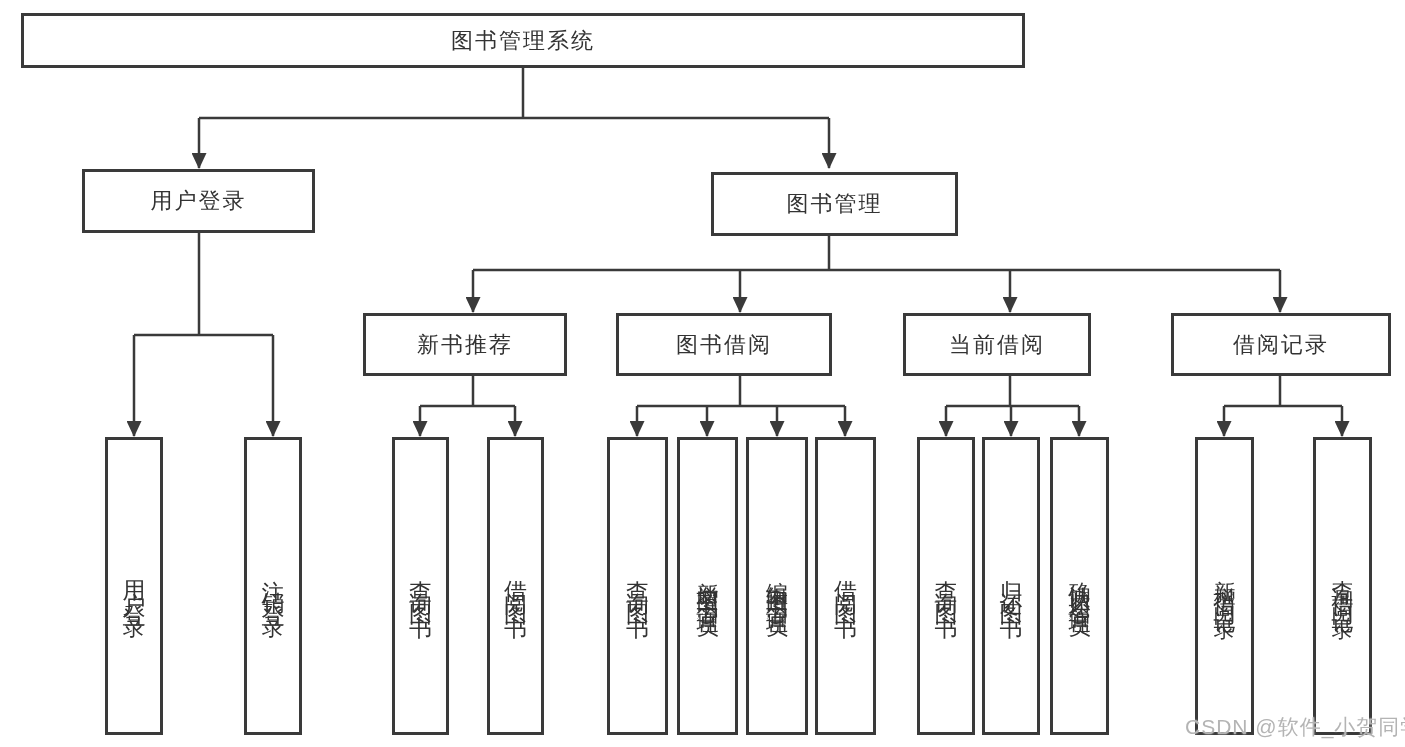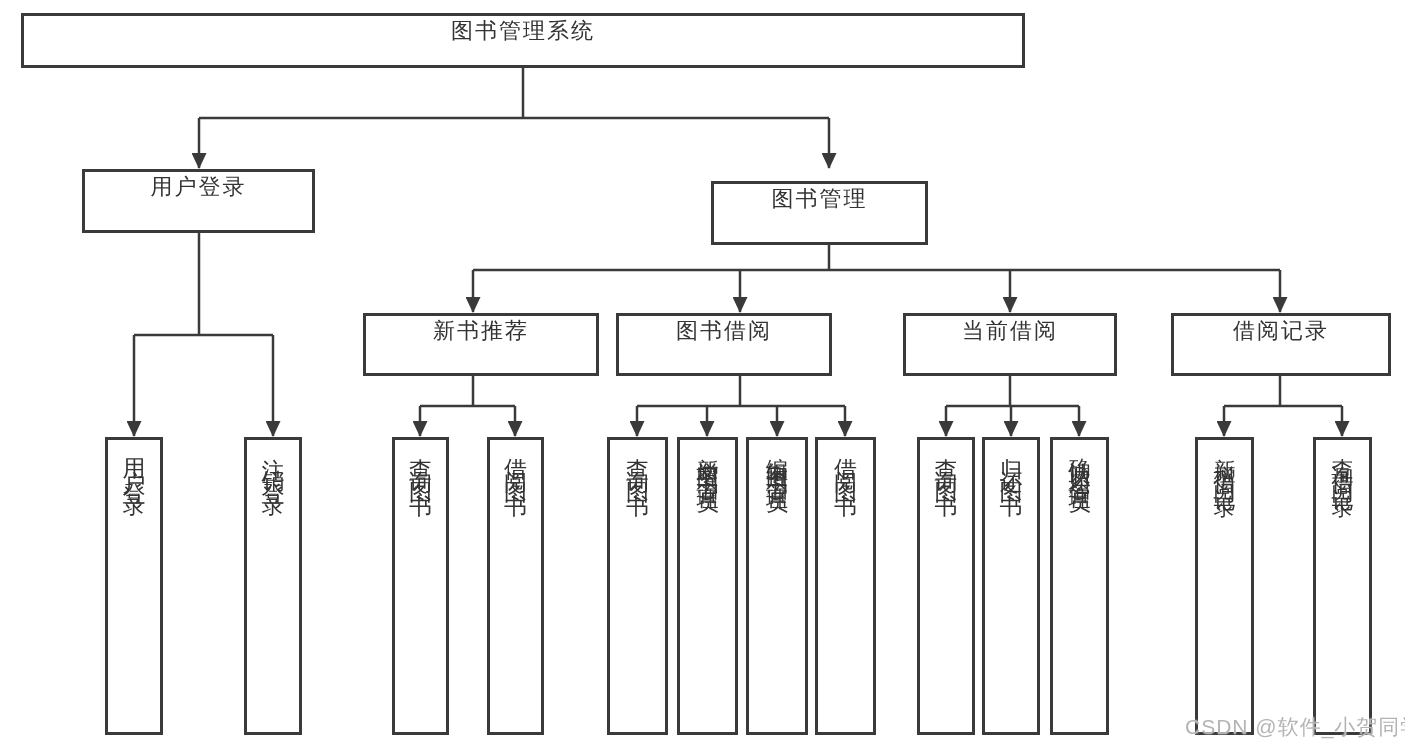--- a/index.html
+++ b/index.html
@@ -10,20 +10,21 @@
     font-family:"Liberation Sans","DejaVu Sans",sans-serif;
     overflow:hidden;
   }
   #wires{position:absolute;left:0;top:0;width:1405px;height:747px;}
   .box{
     position:absolute;
     box-sizing:border-box;
     background:#ffffff;
     border:3px solid #3a3a3a;
     display:flex;
+    align-items:center;
     justify-content:center;
     color:#333333;
   }
   .box.h span{
     font-size:22px;
     letter-spacing:2px;
     white-space:nowrap;
   }
   .box.v span{
     writing-mode:vertical-rl;
@@ -108,31 +109,31 @@
     </g>
   </svg>
 
   <div class="box h" style="left:21px;top:13px;width:1004px;height:55px">
     <span>图书管理系统</span>
   </div>
 
   <div class="box h" style="left:82px;top:169px;width:233px;height:64px">
     <span>用户登录</span>
   </div>
-  <div class="box h" style="left:711px;top:181px;width:217px;height:64px">
+  <div class="box h" style="left:711px;top:172px;width:247px;height:64px">
     <span>图书管理</span>
   </div>
 
-  <div class="box h" style="left:363px;top:313px;width:236px;height:63px">
+  <div class="box h" style="left:363px;top:313px;width:204px;height:63px">
     <span>新书推荐</span>
   </div>
   <div class="box h" style="left:616px;top:313px;width:216px;height:63px">
     <span>图书借阅</span>
   </div>
-  <div class="box h" style="left:903px;top:313px;width:214px;height:63px">
+  <div class="box h" style="left:903px;top:313px;width:188px;height:63px">
     <span>当前借阅</span>
   </div>
   <div class="box h" style="left:1171px;top:313px;width:220px;height:63px">
     <span>借阅记录</span>
   </div>
 
   <div class="box v" style="left:105px;top:437px;width:58px;height:298px">
     <span>用户登录</span>
   </div>
   <div class="box v" style="left:244px;top:437px;width:58px;height:298px">

